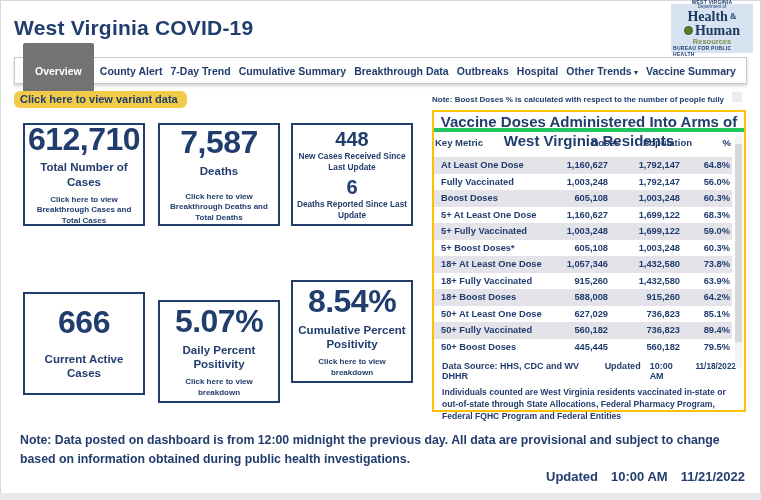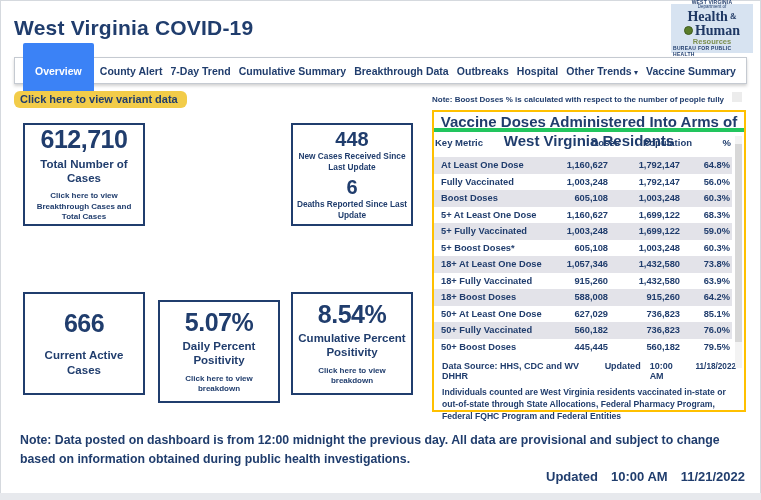--- a/index.html
+++ b/index.html
@@ -20,40 +20,40 @@
   .logo .amp { font-size:8px; }
   .logo .row { display:flex; align-items:center; gap:2px;text-align:center; }
   .logo .seal { width:9px; height:9px; border-radius:50%; background:#5a7d2a; border:1px solid #3f5c1d; }
   .logo .res { font-size:7.5px; font-weight:bold; color:#7c8f4f; line-height:1; }
   .logo .bureau { font-size:5px; font-weight:bold; color:#203d6d; letter-spacing:.3px; margin-top:1px; }
   
   .nav { position:absolute; left:14px; top:57px; width:733px; height:27px; background:#fff;
          border:1px solid #c5cad1; box-shadow:0 2px 3px rgba(0,0,0,.18);
          display:flex; align-items:center; justify-content:space-between; padding:0 8px; }
   .tab { font-size:10.5px; font-weight:bold; color:#203d6d; white-space:nowrap; padding:4px 2px; cursor:pointer; }
-  .tab.active { background:#3b82f6; color:#fff; padding:22px 12px; border-radius:2px; }
+  .tab.active { background:#737373; color:#fff; padding:22px 12px; border-radius:2px; }
   .caret { font-size:8px; }
   
   .banner { position:absolute; left:14px; top:91px; background:#f2cc49; color:#203d6d;
             font-size:11px; font-weight:bold; padding:2px 9px 3px 6px; white-space:nowrap; cursor:pointer;border-radius:6px; }
   
   .card { position:absolute; width:122px; height:103px; border:2px solid #203d6d; background:#fff;
           display:flex; flex-direction:column; align-items:center; justify-content:center;
           text-align:center; color:#203d6d; padding:3px; }
-  .v-big { font-size:25px; font-weight:bold; letter-spacing:-.5px; line-height:1.05; }
+  .v-big { font-size:32px; font-weight:bold; letter-spacing:-.5px; line-height:1.05; }
   .v-med { font-size:20px; font-weight:bold; line-height:1.1; }
   .lab   { font-size:11.5px; font-weight:bold; line-height:1.25; margin-top:4px; }
   .lab-sm{ font-size:8.3px; font-weight:bold; line-height:1.3; margin-top:1px; }
   .link  { font-size:8px; font-weight:bold; line-height:1.3; margin-top:6px; cursor:pointer; }
   #card-total { left:23px; top:123px; }
   #card-deaths { left:158px; top:123px; }
   #card-new { left:291px; top:123px; }
   #card-active { left:23px; top:292px; }
   #card-daily { left:158px; top:300px; }
-  #card-cum { left:291px; top:292px; }
+  #card-cum { left:291px; top:280px; }
   
   .vax-note { position:absolute; left:432px; top:95px; font-size:8px; font-weight:bold; color:#203d6d; white-space:nowrap; }
   .corner-sq { position:absolute; left:732px; top:92px; width:10px; height:10px; background:#ececec; }
   .vax { position:absolute; left:432px; top:110px; width:314px; height:302px; border:2px solid #ffc000; background:#fff; }
   .vax-title { height:20px; line-height:19px; text-align:center; font-size:15px; font-weight:bold;
                color:#203d6d; border-bottom:4px solid #22c55e; }
   .vhead { display:grid; grid-template-columns:1fr 62px 72px 52px; padding:5px 0 9px 0;
            font-size:9.5px; font-weight:bold; color:#203d6d; }
   .vhead .h0 { padding-left:1px; }
   .vhead .hn { text-align:right; }
@@ -113,20 +113,25 @@
     </div>
 
   <div class="banner">Click here to view variant data</div>
 
   <div class="card" id="card-total">
     <div class="v-big">612,710</div>
     <div class="lab">Total Number of Cases</div>
     <div class="link">Click here to view Breakthrough Cases and Total Cases</div>
   </div>
 
+  <div class="card" id="card-deaths">
+    <div class="v-big">7,587</div>
+    <div class="lab">Deaths</div>
+    <div class="link" style="margin-top:14px;">Click here to view Breakthrough Deaths and Total Deaths</div>
+  </div>
 
   <div class="card" id="card-new">
     <div class="v-med">448</div>
     <div class="lab-sm">New Cases Received Since Last Update</div>
     <div class="v-med" style="margin-top:3px;">6</div>
     <div class="lab-sm">Deaths Reported Since Last Update</div>
   </div>
 
   <div class="card" id="card-active">
     <div class="v-big">666</div>
@@ -214,21 +219,21 @@
         <div class="vrow">
           <div class="cell metric">50+ At Least One Dose</div>
           <div class="cell num">627,029</div>
           <div class="cell num">736,823</div>
           <div class="cell num">85.1%</div>
         </div>
         <div class="vrow shade">
           <div class="cell metric">50+ Fully Vaccinated</div>
           <div class="cell num">560,182</div>
           <div class="cell num">736,823</div>
-          <div class="cell num">76.0%</div>
+          <div class="cell num">89.4%</div>
         </div>
         <div class="vrow">
           <div class="cell metric">50+ Boost Doses</div>
           <div class="cell num">445,445</div>
           <div class="cell num">560,182</div>
           <div class="cell num">79.5%</div>
         </div>
       </div>
     <div class="vscroll">
       <div class="vthumb"></div>

